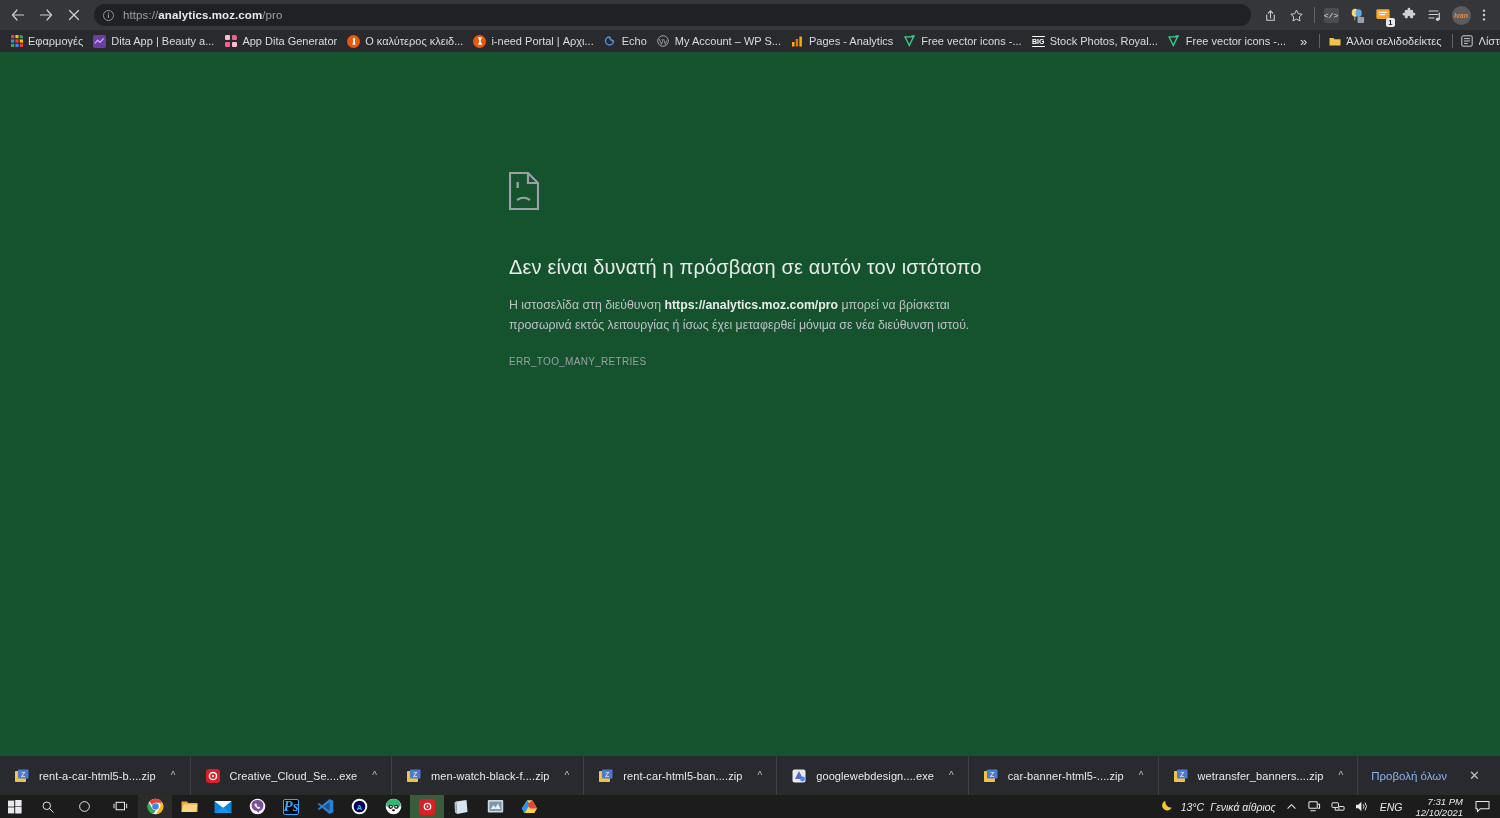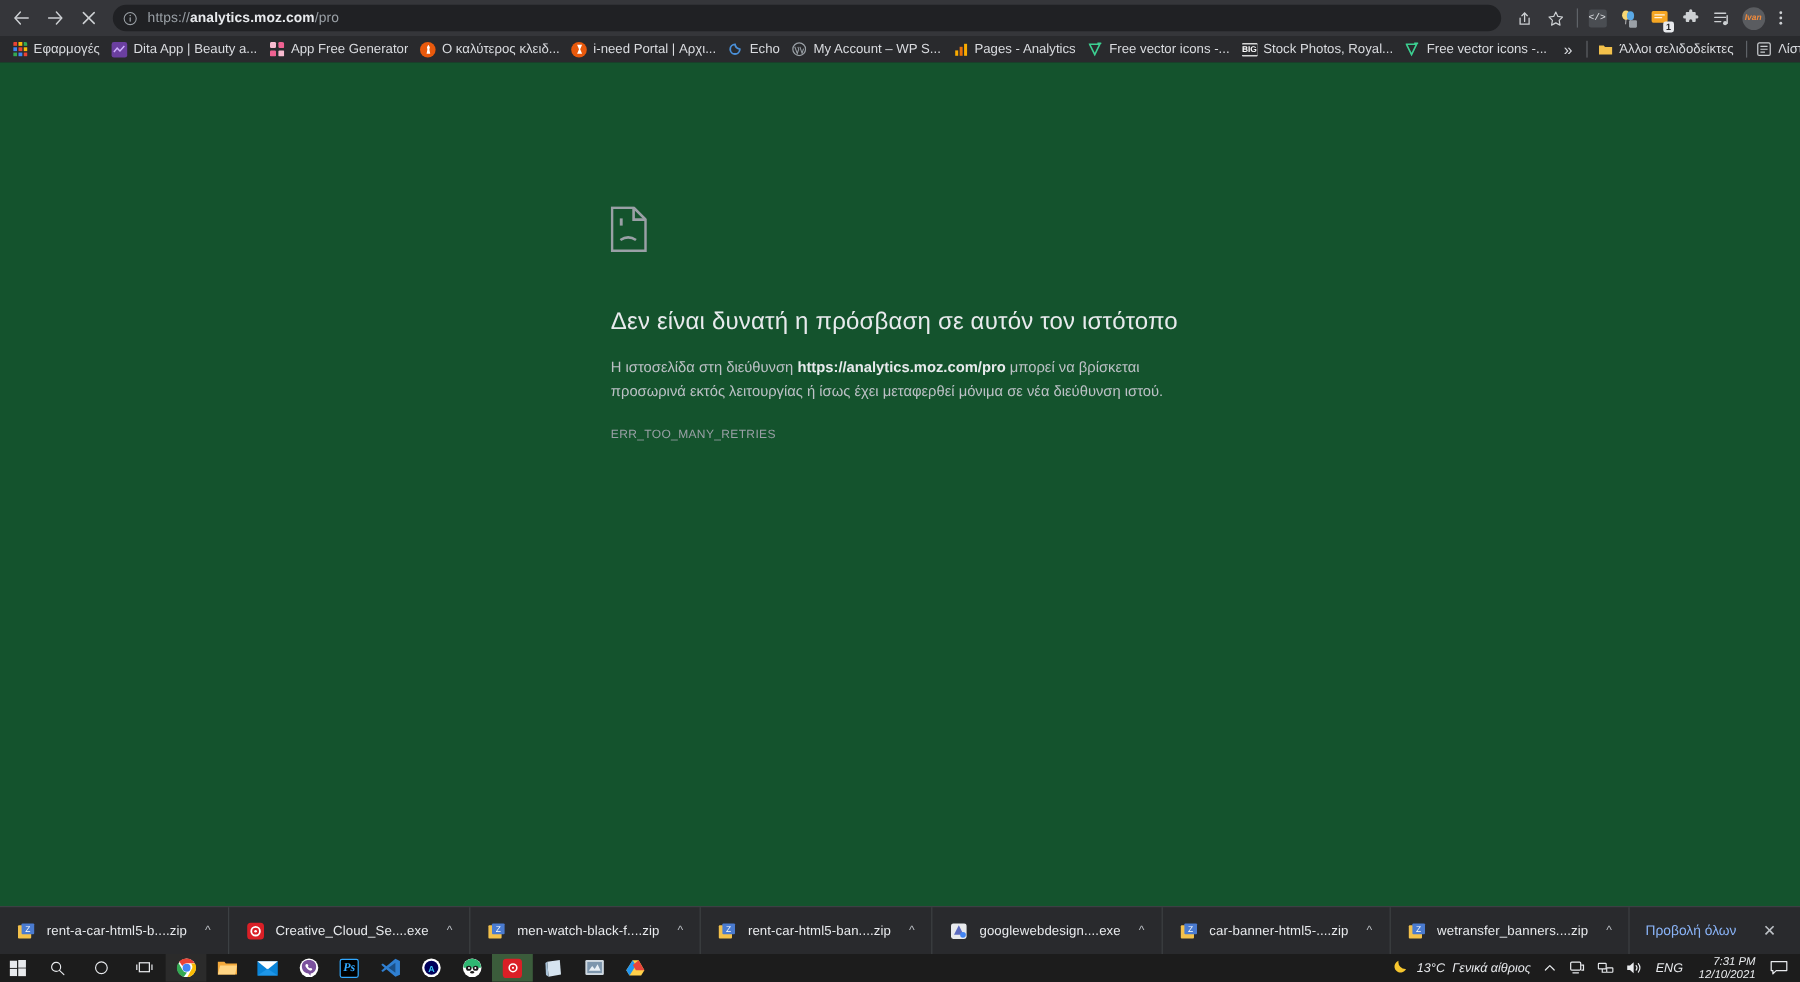--- a/index.html
+++ b/index.html
@@ -384,21 +384,21 @@
 
   <div class="bm">
     <span class="bm-ic">
       <svg width="12" height="12" viewBox="0 0 12 12">
         <rect x="0" y="0" width="5" height="5" rx="1" fill="#f8bbd0"></rect>
           <rect x="7" y="0" width="5" height="5" rx="1" fill="#f06292"></rect>
         <rect x="0" y="7" width="5" height="5" rx="1" fill="#f06292"></rect>
           <rect x="7" y="7" width="5" height="5" rx="1" fill="#f8bbd0"></rect>
       </svg>
     </span>
-    <span class="bm-label">App Free Generator</span>
+    <span class="bm-label">App Dita Generator</span>
   </div>
 
   <div class="bm">
     <span class="bm-ic" style="background:#e8590c;border-radius:50%;">
       <svg width="10" height="10" viewBox="0 0 12 12">
           <path d="M6 1.5 L7.5 4 L7 6 L7.8 10.5 L4.2 10.5 L5 6 L4.5 4 Z" fill="#fff"></path>
         </svg>
     </span>
     <span class="bm-label">Ο καλύτερος κλειδ...</span>
   </div>
@@ -665,21 +665,21 @@
 
   <div class="app-ic">
     <svg width="17" height="17" viewBox="0 0 16 16">
       <circle cx="8" cy="8" r="7.3" fill="#ffffff"></circle>
       <path d="M8 1.8c3.5 0 5.6 2 5.6 5.1 0 3.4-2.1 5.3-4.3 5.5l-.1 1.8-1.9-1.9C5 12 2.4 10.3 2.4 6.9 2.4 3.8 4.5 1.8 8 1.8z" fill="#7b519d"></path>
       <path d="M6.2 5.1c.5-.2.9.4 1.2.9.3.5-.2.7-.2 1 0 .4 1 1.4 1.4 1.4.3 0 .5-.5 1-.2.5.3 1.1.7.9 1.2-.2.5-1.1 1-1.7.8C7.3 9.6 5.3 7.6 5.2 6.3c-.1-.6.5-1 1-1.2z" fill="#ffffff"></path>
     </svg>
   </div>
 
   <div class="app-ic">
-    <div class="glyph" style="background:#000000;border:1.2px solid #31a8ff;color:#31a8ff;font-size:10px;font-style:italic;font-family:'Liberation Serif',serif;">Ps</div>
+    <div class="glyph" style="background:#000000;border:1.2px solid #31a8ff;color:#31a8ff;font-size:15px;font-style:italic;font-family:'Liberation Serif',serif;">Ps</div>
   </div>
 
   <div class="app-ic">
     <svg width="17" height="17" viewBox="0 0 17 17">
       <path d="M12.5 1 L16.3 2.8 L16.3 14.2 L12.5 16 L5 9.8 L2 12 L0.7 11 L3.5 8.5 L0.7 6 L2 5 L5 7.2 Z" fill="#2f7fd1"></path>
       <path d="M12.5 4.3 L12.5 12.7 L6.8 8.5 Z" fill="#1b4f85"></path>
     </svg>
   </div>
 
   <div class="app-ic">

